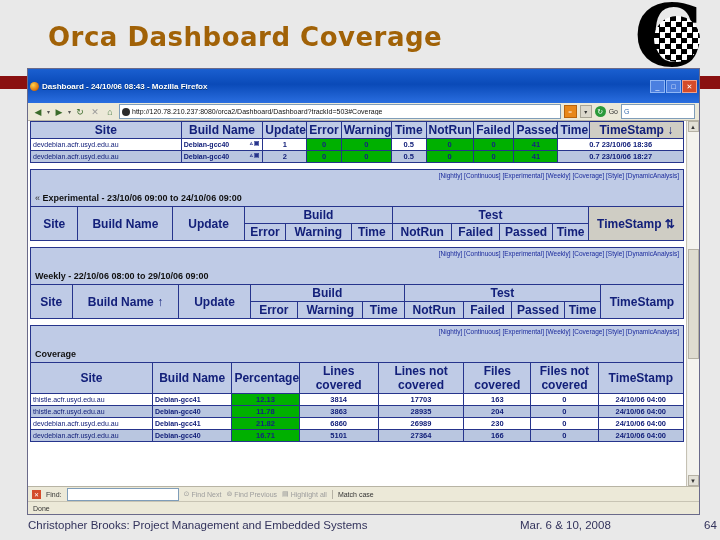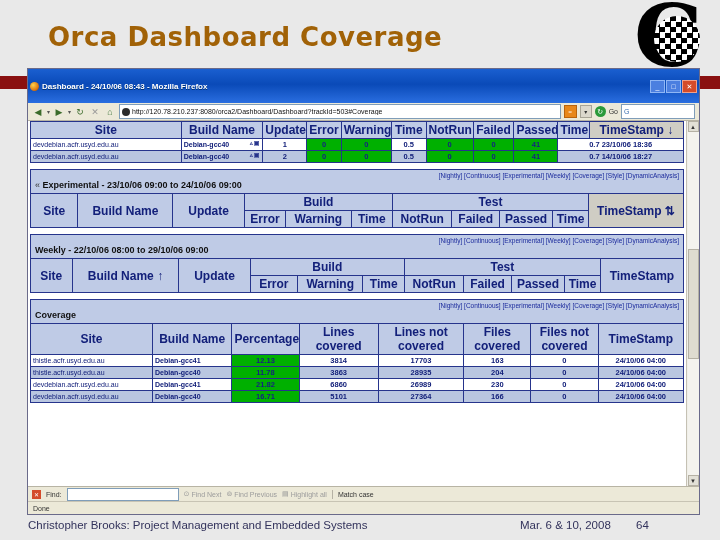--- a/index.html
+++ b/index.html
@@ -117,21 +117,21 @@
   td.bname{text-align:left;font-size:7px;position:relative;}
   .bn-icons{position:absolute;right:2px;top:0px;font-size:6px;color:#27348c;letter-spacing:1px;}
   th.ts{background:#cfcdc4;}
   
   .sect{
     border:1px solid #26348c;border-bottom:none;background:#bfcbe6;
     padding:2px 4px 3px 4px;position:relative;
   }
   .navlinks{text-align:right;font-size:6.5px;color:#1b2a9c;line-height:1.1;white-space:nowrap;}
   .navlinks span{color:#1b2a9c;}
-  .sect-title{font-size:9px;font-weight:bold;color:#111;margin-top:1px;}
+  .sect-title{font-size:9px;font-weight:bold;color:#111;margin-top:14px;}
   .sect-title .chev{color:#333;font-weight:normal;}
   .gap{height:6px;}
   .tblwrap{padding:0 2px;}
   
   .findbar{
     height:14px;flex:none;background:#ece9d8;border-top:1px solid #b8b4a4;
     display:flex;align-items:center;gap:5px;padding:0 4px;font-size:7px;color:#333;
   }
   .findclose{width:9px;height:9px;background:#d44b2a;color:#fff;font-size:6px;
     display:flex;align-items:center;justify-content:center;}
@@ -142,21 +142,21 @@
     height:12px;flex:none;background:#ece9d8;border-top:1px solid #c8c4b4;
     display:flex;align-items:center;padding:0 5px;font-size:7px;color:#333;
   }
   
   .footer{
     position:absolute;left:0;bottom:4px;width:636px;height:22px;
     display:flex;align-items:center;color:#33335c;font-size:11.5px;
   }
   .f-left{position:absolute;left:28px;white-space:nowrap;}
   .f-mid{position:absolute;left:520px;white-space:nowrap;}
-  .f-right{position:absolute;left:636px;white-space:nowrap;}
+  .f-right{position:absolute;left:704px;white-space:nowrap;}
 </style>
 </head>
 <body>
 
 <div class="slide-bg"></div>
 <div class="red-band"></div>
 
 <div class="slide-title">Orca Dashboard Coverage</div>
 
 <div class="logo">
@@ -254,21 +254,21 @@
             <span class="bn-icons">▵▣</span>
             <span>Debian-gcc40</span>
           </td>
           <td>2</td>
           <td class="green">0</td>
           <td class="green">0</td>
           <td class="lblue">0.5</td>
           <td class="green">0</td>
           <td class="green">0</td>
           <td class="green">41</td>
-          <td colspan="2">0.7 14/10/06 18:27</td>
+          <td colspan="2">0.7 23/10/06 18:27</td>
         </tr>
       </tbody>
           </table>
       </div>
 
       <div class="gap"></div>
 
       <div class="tblwrap">
         <div class="sect">
           <div class="navlinks">

